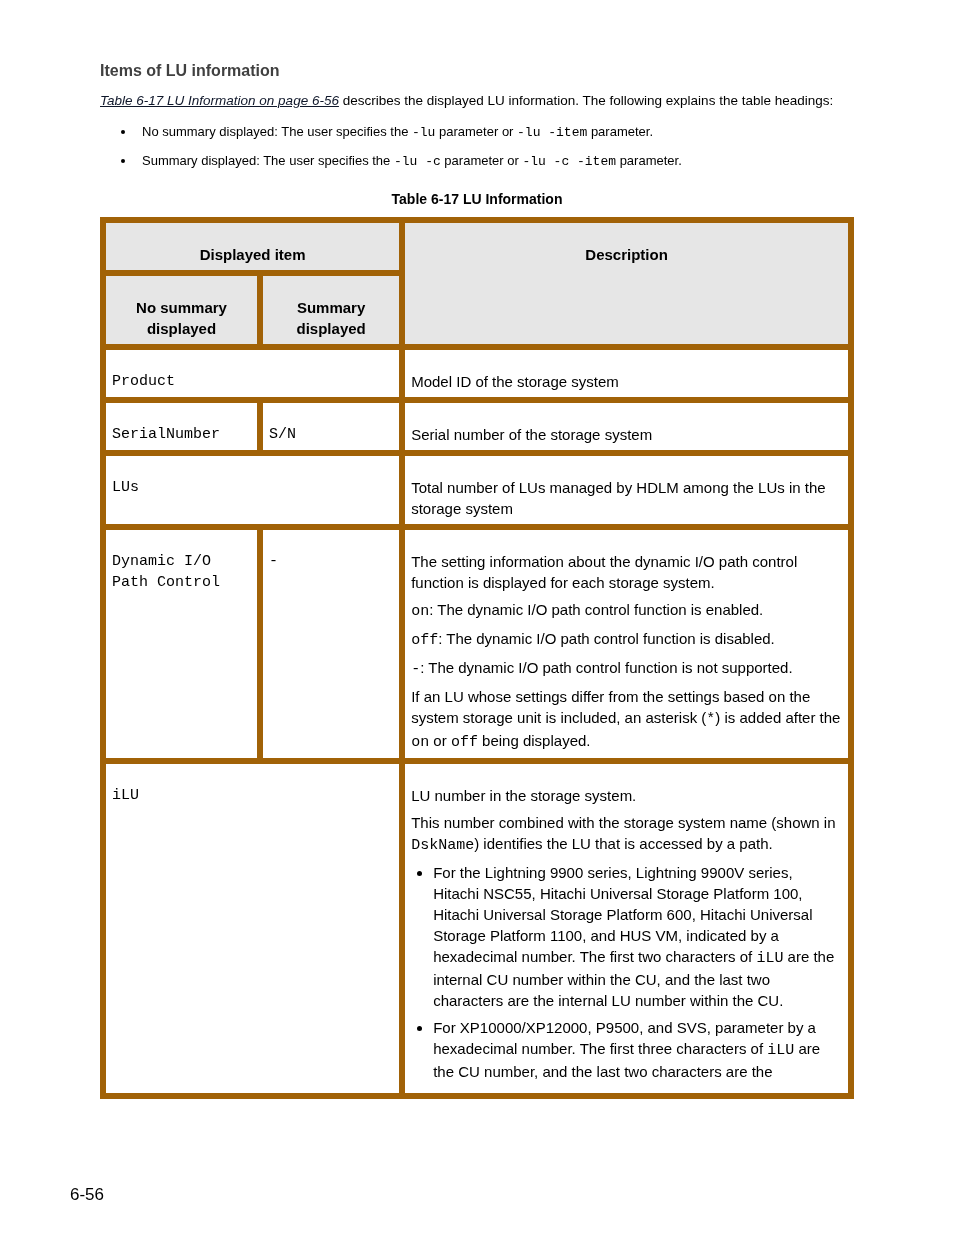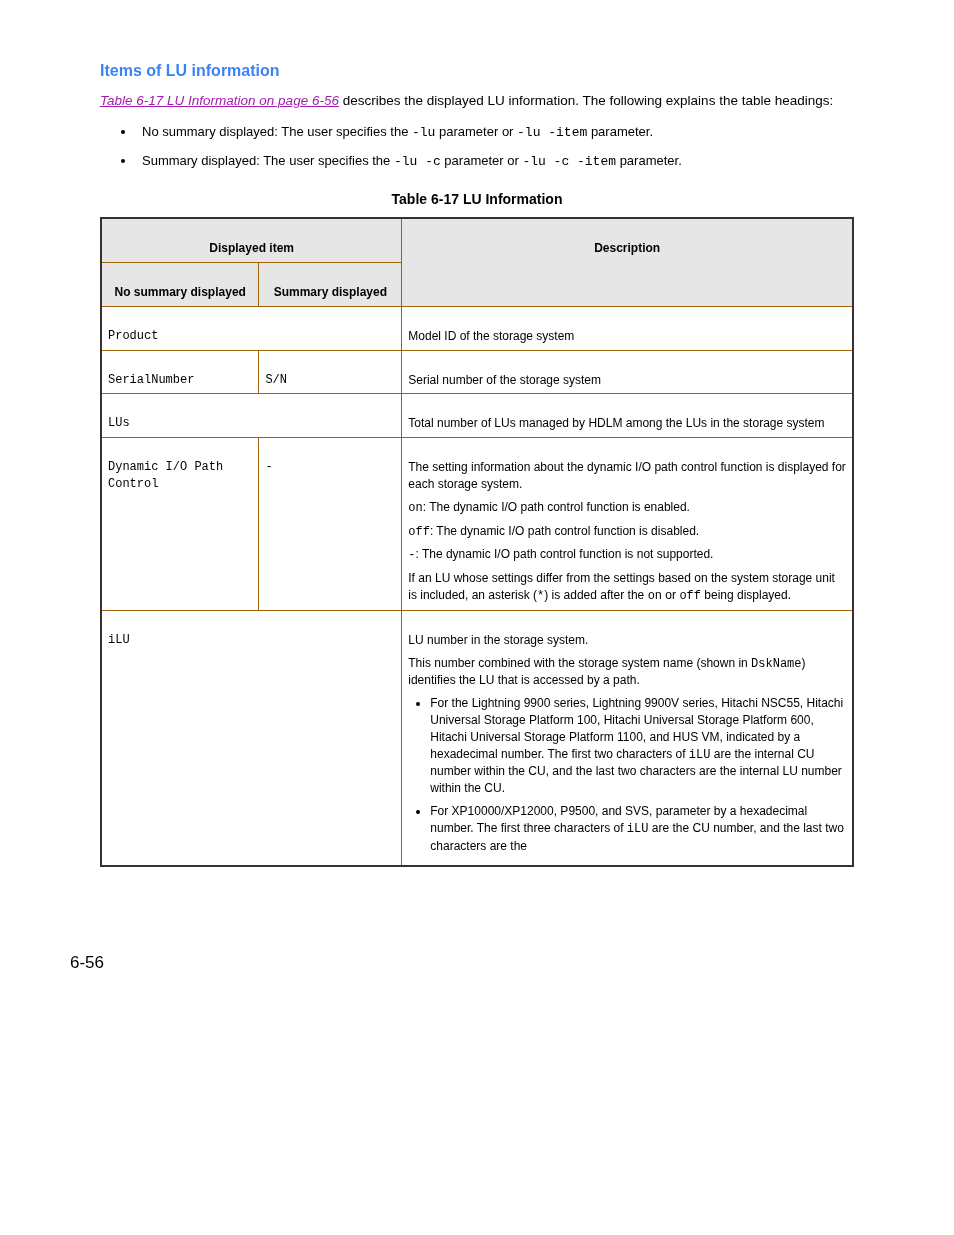--- a/index.html
+++ b/index.html
@@ -7,27 +7,27 @@
     font-size: 13px;
     color: #000;
     background: #fff;
     margin: 0;
     padding: 60px 100px 40px 100px;
     width: 954px;
     box-sizing: border-box;
     line-height: 1.4;
   }
   h2.section-heading {
-    color: #3b82f6;
+    color: #404040;
     font-weight: bold;
     font-size: 16px;
     margin: 0 0 10px 0;
   }
   a.ref-link {
-    color: #a21caf;
+    color: #0f172a;
     font-style: italic;
   }
   p.intro {
     margin: 0 0 12px 0;
     font-size: 13.5px;
   }
   ul.bullets {
     margin: 0 0 18px 0;
     padding-left: 36px;
     font-size: 13px;
@@ -44,24 +44,24 @@
     font-weight: bold;
     font-size: 14px;
     margin: 14px 0 8px 0;
   }
   table.lu-table {
     border-collapse: collapse;
     width: 100%;
     border: 2px solid #333;
   }
   table.lu-table th, table.lu-table td {
-    border: 1px solid #a16207;
+    border: 6px solid #a16207;
     padding: 21px 6px 5px 6px;
     vertical-align: top;
-    font-size: 12px;
+    font-size: 15px;
     text-align: left;
   }
   table.lu-table thead th {
     background: #e6e6e6;
     text-align: center;
     font-weight: bold;
   }
   .desc-cell p {
     margin: 0 0 6px 0;
   }

